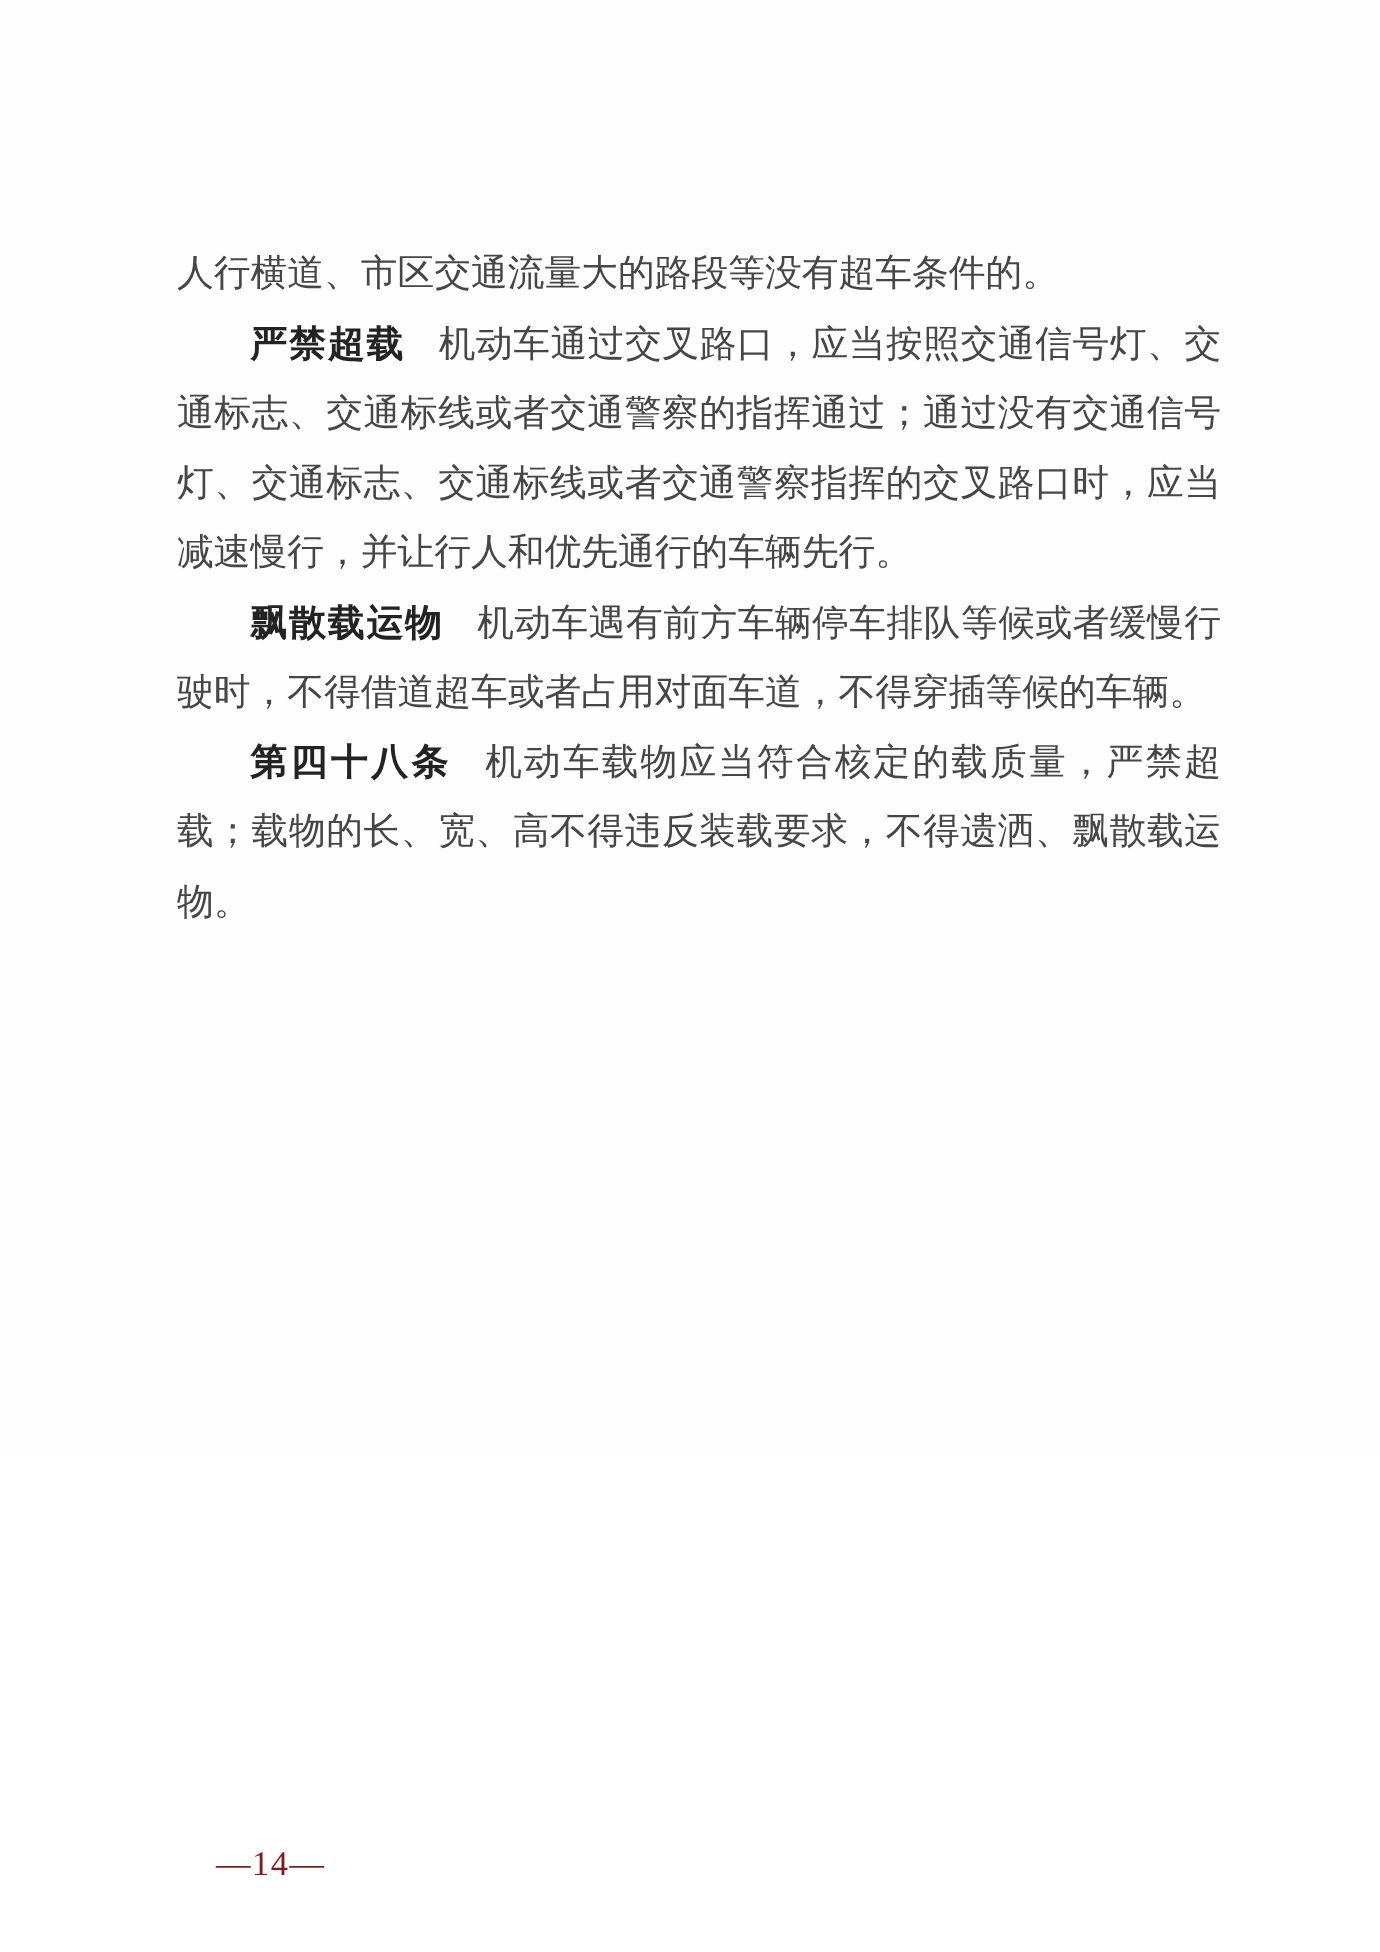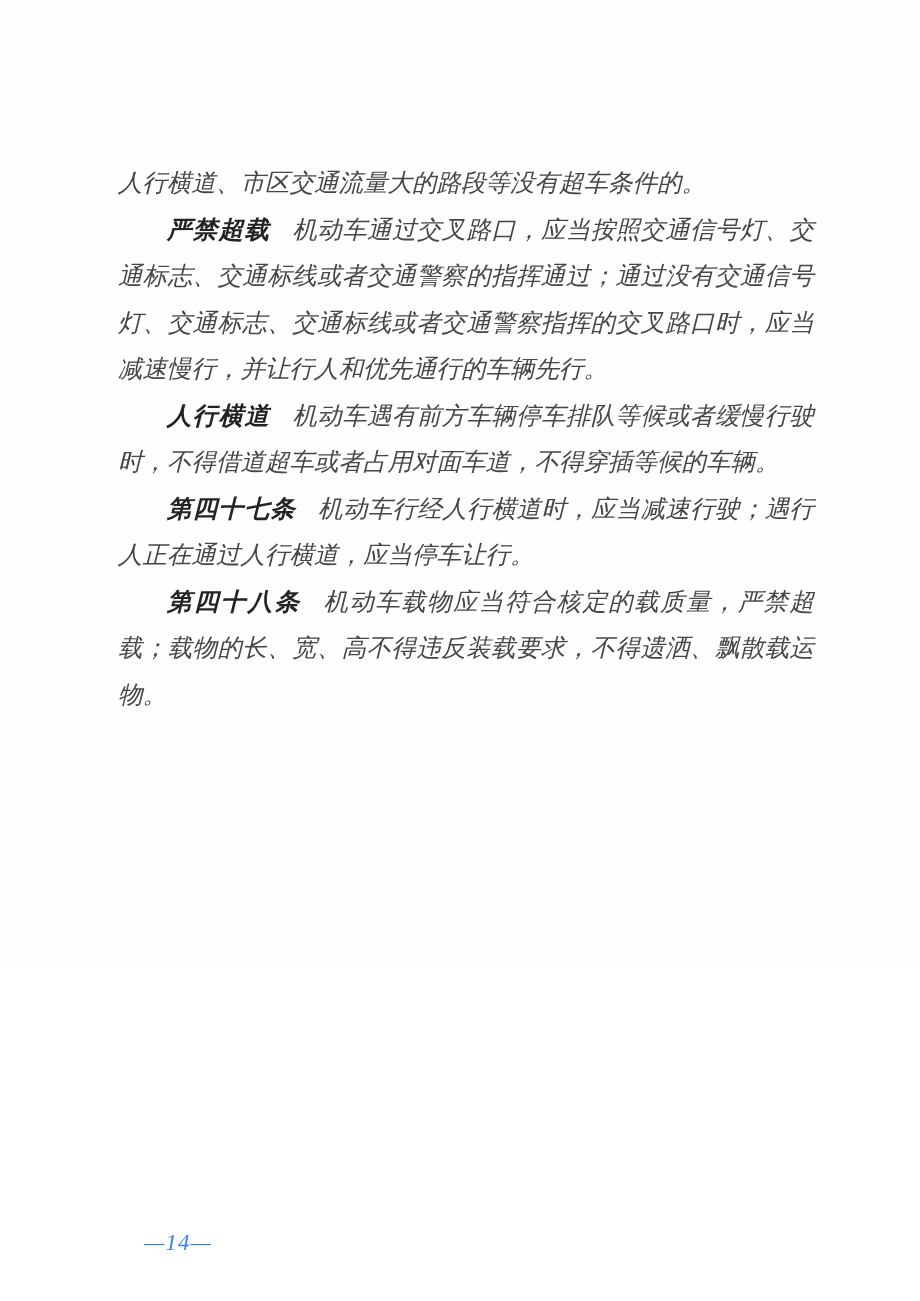--- a/index.html
+++ b/index.html
@@ -8,21 +8,20 @@
     height: 1301px;
     background: #ffffff;
     overflow: hidden;
     font-family: "Liberation Serif", "DejaVu Serif", serif;
   }
   .page {
     position: relative;
     width: 920px;
     height: 969px;
     background: #fefefe;
-    font-style: italic;
   }
   .content {
     position: absolute;
     left: 118px;
     top: 160px;
     width: 696px;
     color: #464646;
     font-size: 24.5px;
     line-height: 46.5px;
     text-align: justify;
@@ -39,21 +38,21 @@
     font-weight: 700;
     color: #232323;
     font-family: "Liberation Sans", "DejaVu Sans", sans-serif;
     margin-right: 0.9em;
     letter-spacing: 1px;
   }
   .footer {
     position: absolute;
     left: 144px;
     top: 1230px;
-    color: #3b82f6;
+    color: #7f1d1d;
     font-size: 23px;
     letter-spacing: 1px;
     font-family: "Liberation Serif", "DejaVu Serif", serif;
   }
 </style>
 </head>
 <body>
 
 <div class="page">
 
@@ -61,28 +60,25 @@
 
     <p class="para no-indent">
       <span class="para-text">人行横道、市区交通流量大的路段等没有超车条件的。</span>
     </p>
 
     <p class="para">
       <span class="article-no">严禁超载</span><span class="para-text">机动车通过交叉路口，应当按照交通信号灯、交通标志、交通标线或者交通警察的指挥通过；通过没有交通信号灯、交通标志、交通标线或者交通警察指挥的交叉路口时，应当减速慢行，并让行人和优先通行的车辆先行。</span>
     </p>
 
     <p class="para">
-      <span class="article-no">人行横道</span><span class="para-text">机动车遇有前方车辆停车排队等候或者缓慢行驶时，不得借道超车或者占用对面车道，不得穿插等候的车辆。</span>
+      <span class="article-no">飘散载运物</span><span class="para-text">机动车遇有前方车辆停车排队等候或者缓慢行驶时，不得借道超车或者占用对面车道，不得穿插等候的车辆。</span>
     </p>
 
 
 
-    <p class="para">
-      <span class="article-no">第四十七条</span><span class="para-text">机动车行经人行横道时，应当减速行驶；遇行人正在通过人行横道，应当停车让行。</span>
-    </p>
 
 
     <p class="para">
       <span class="article-no">第四十八条</span><span class="para-text">机动车载物应当符合核定的载质量，严禁超载；载物的长、宽、高不得违反装载要求，不得遗洒、飘散载运物。</span>
     </p>
 
 
   </div>
 
   <div class="footer">—14—</div>

